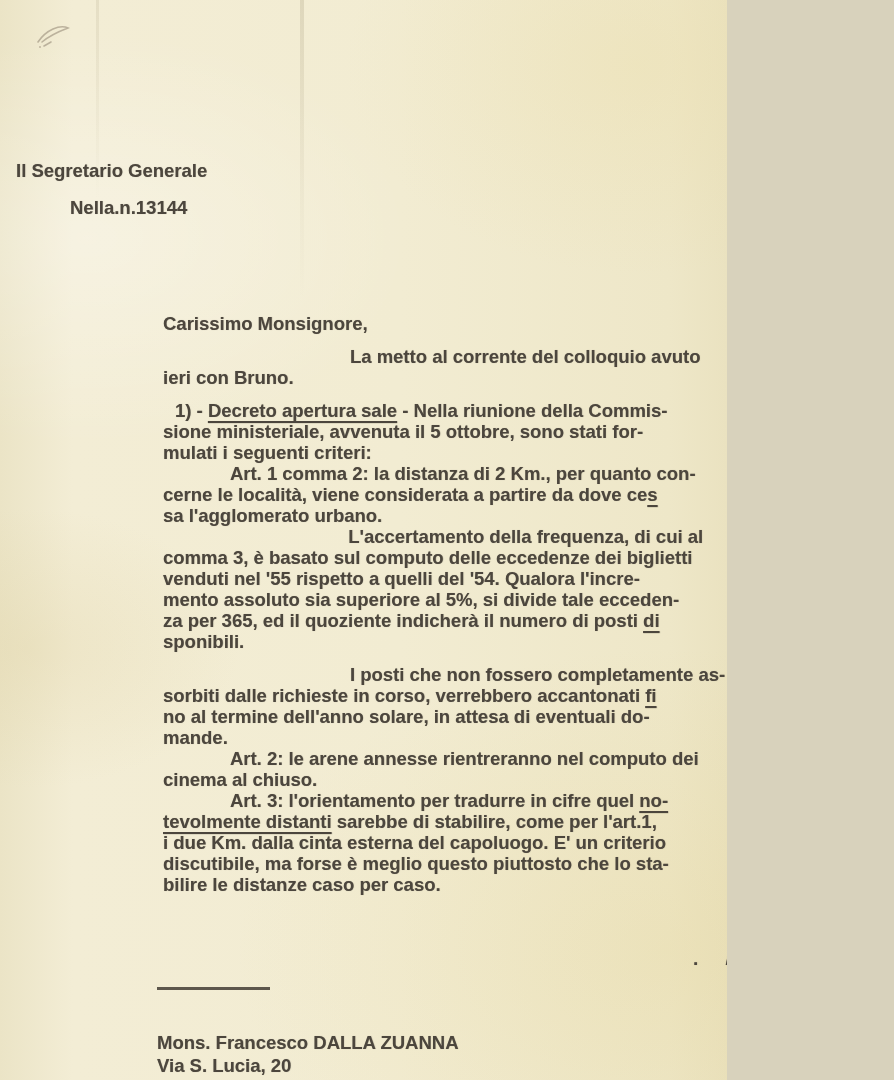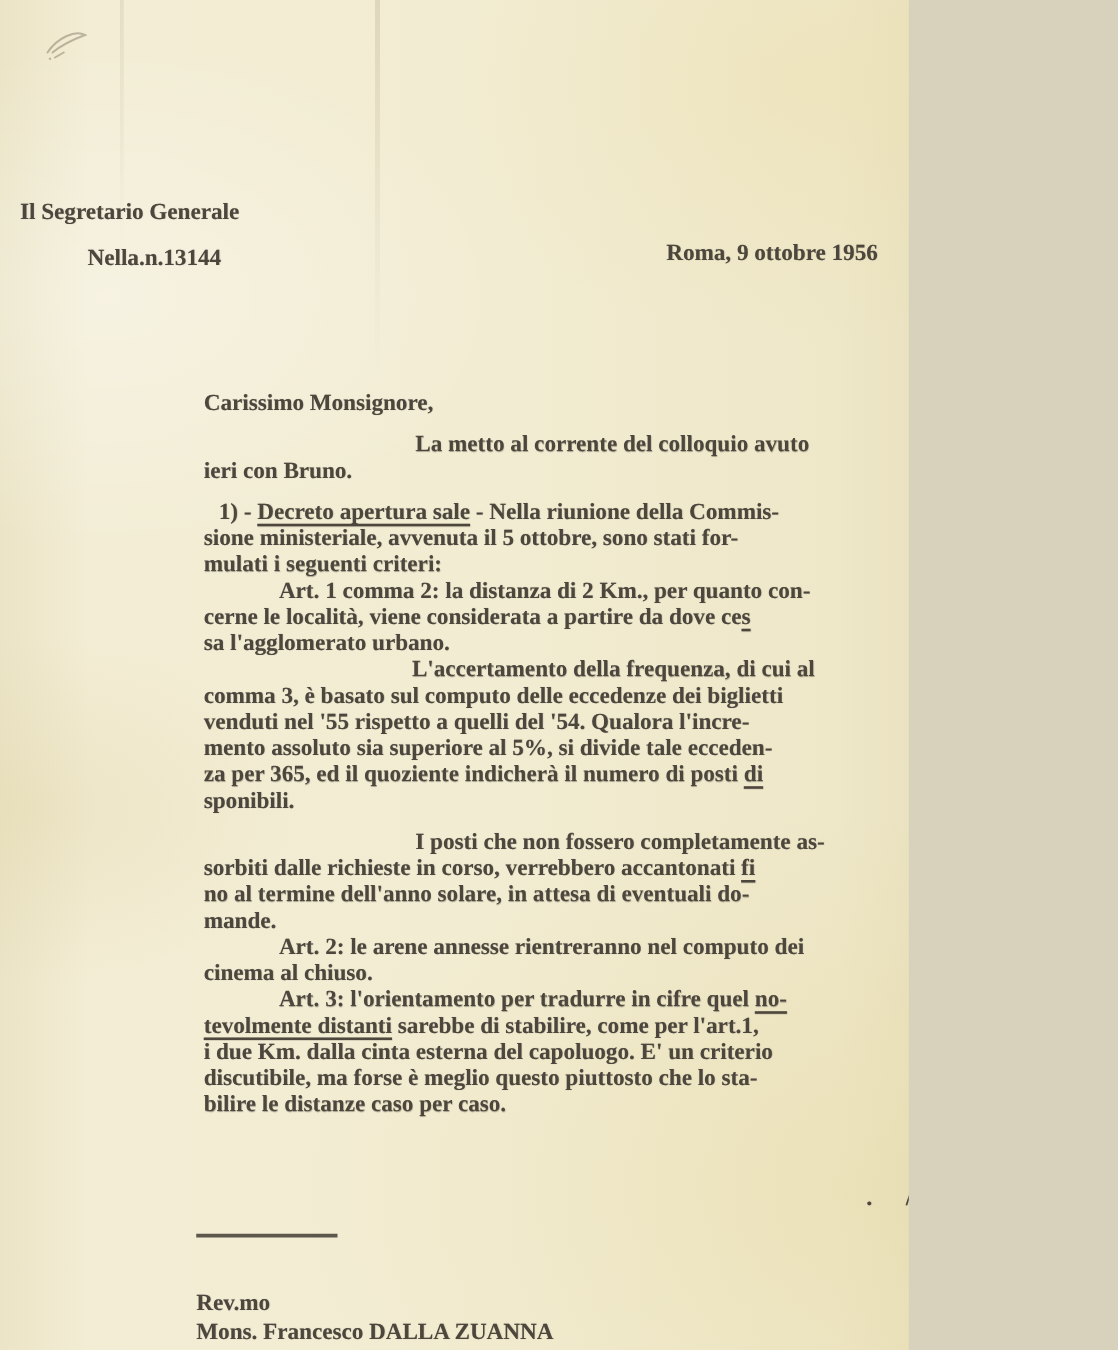--- a/index.html
+++ b/index.html
@@ -6,21 +6,21 @@
   .page{
     position:relative;
     width:727px;height:1080px;
     overflow:hidden;
     background:
       radial-gradient(ellipse 500px 320px at 12% 22%, rgba(255,255,255,0.30), rgba(255,255,255,0) 65%),
       radial-gradient(ellipse 420px 300px at 88% 6%, rgba(236,222,170,0.35), rgba(236,222,170,0) 70%),
       radial-gradient(ellipse 600px 420px at 92% 88%, rgba(228,212,150,0.28), rgba(228,212,150,0) 72%),
       radial-gradient(ellipse 300px 200px at 4% 60%, rgba(222,208,160,0.30), rgba(222,208,160,0) 70%),
       linear-gradient(90deg, #ebe4c6 0%, #f3edd5 10%, #f2ecd2 55%, #eee7c8 92%, #eae2c0 100%);
-    font-family:Liberation Serif, serif;
+    font-family:Liberation Sans, sans-serif;
     color:#4c463d;
   }
   .ink{
     font-size:18.5px;
     line-height:21px;
     font-weight:700;
     letter-spacing:0;
     color:#4c463d;
     text-shadow:0.3px 0.3px 0.7px rgba(76,70,61,0.45);
     white-space:pre;
@@ -60,25 +60,24 @@
   <div class="crease"></div>
   <div class="crease2"></div>
 
   <svg class="abs" style="left:32px;top:16px;" width="64" height="40" viewBox="0 0 64 40">
     <path d="M6 26 C 14 14, 28 8, 36 12 C 28 15, 16 21, 10 26 M12 30 l 7 -4" fill="none" stroke="#8f8471" stroke-width="1.6" opacity="0.55" stroke-linecap="round"></path>
     <circle cx="8" cy="31" r="1" fill="#8f8471" opacity="0.5"></circle>
   </svg>
 
   <div class="abs ink" style="left:16px;top:160px;">Il Segretario Generale</div>
   <div class="abs ink" style="left:70px;top:197px;">Nella.n.13144</div>
-  <div class="abs ink" style="left:533px;top:193px;">Roma, 9 ottobre 1956</div>
 
   <div class="abs ink" style="left:163px;top:313px;width:675px;" id="body-lines"><div class="line">Carissimo Monsignore,</div><div class="line g1" style="padding-left: 17ch;">La metto al corrente del colloquio avuto</div><div class="line">ieri con Bruno.</div><div class="line g1">1) - <u>Decreto apertura sale</u> - Nella riunione della Commis-</div><div class="line">sione ministeriale, avvenuta il 5 ottobre, sono stati for-</div><div class="line">mulati i seguenti criteri:</div><div class="line g2" style="padding-left: 6.5ch;">Art. 1 comma 2: la distanza di 2 Km., per quanto con-</div><div class="line">cerne le località, viene considerata a partire da dove ce<u>s</u></div><div class="line">sa l'agglomerato urbano.</div><div class="line g2" style="padding-left: 18ch;">L'accertamento della frequenza, di cui al</div><div class="line">comma 3, è basato sul computo delle eccedenze dei biglietti</div><div class="line">venduti nel '55 rispetto a quelli del '54. Qualora l'incre-</div><div class="line">mento assoluto sia superiore al 5%, si divide tale ecceden-</div><div class="line">za per 365, ed il quoziente indicherà il numero di posti <u>di</u></div><div class="line">sponibili.</div><div class="line g1" style="padding-left: 17ch;">I posti che non fossero completamente as-</div><div class="line">sorbiti dalle richieste in corso, verrebbero accantonati <u>fi</u></div><div class="line">no al termine dell'anno solare, in attesa di eventuali do-</div><div class="line">mande.</div><div class="line g2" style="padding-left: 6.5ch;">Art. 2: le arene annesse rientreranno nel computo dei</div><div class="line">cinema al chiuso.</div><div class="line g2" style="padding-left: 6.5ch;">Art. 3: l'orientamento per tradurre in cifre quel <u>no-</u></div><div class="line"><u>tevolmente distanti</u> sarebbe di stabilire, come per l'art.1,</div><div class="line">i due Km. dalla cinta esterna del capoluogo. E' un criterio</div><div class="line">discutibile, ma forse è meglio questo piuttosto che lo sta-</div><div class="line">bilire le distanze caso per caso.</div></div>
 
   <div class="abs ink addr-block" style="left:157px;top:945px;">
     <div class="rule rule-top"></div>
-    <div id="addr-lines"><div class="addr line">Rev.mo</div><div class="addr line">Mons. Francesco DALLA ZUANNA</div><div class="addr line">Via S. Lucia, 20</div></div>
+    <div id="addr-lines"><div class="addr line">Mons. Francesco DALLA ZUANNA</div><div class="addr line">Via S. Lucia, 20</div></div>
     
   </div>
 
   <div class="abs ink cont-mark" style="left:693px;top:948px;">. / .</div>
 
 </div>
 
 </body></html>

